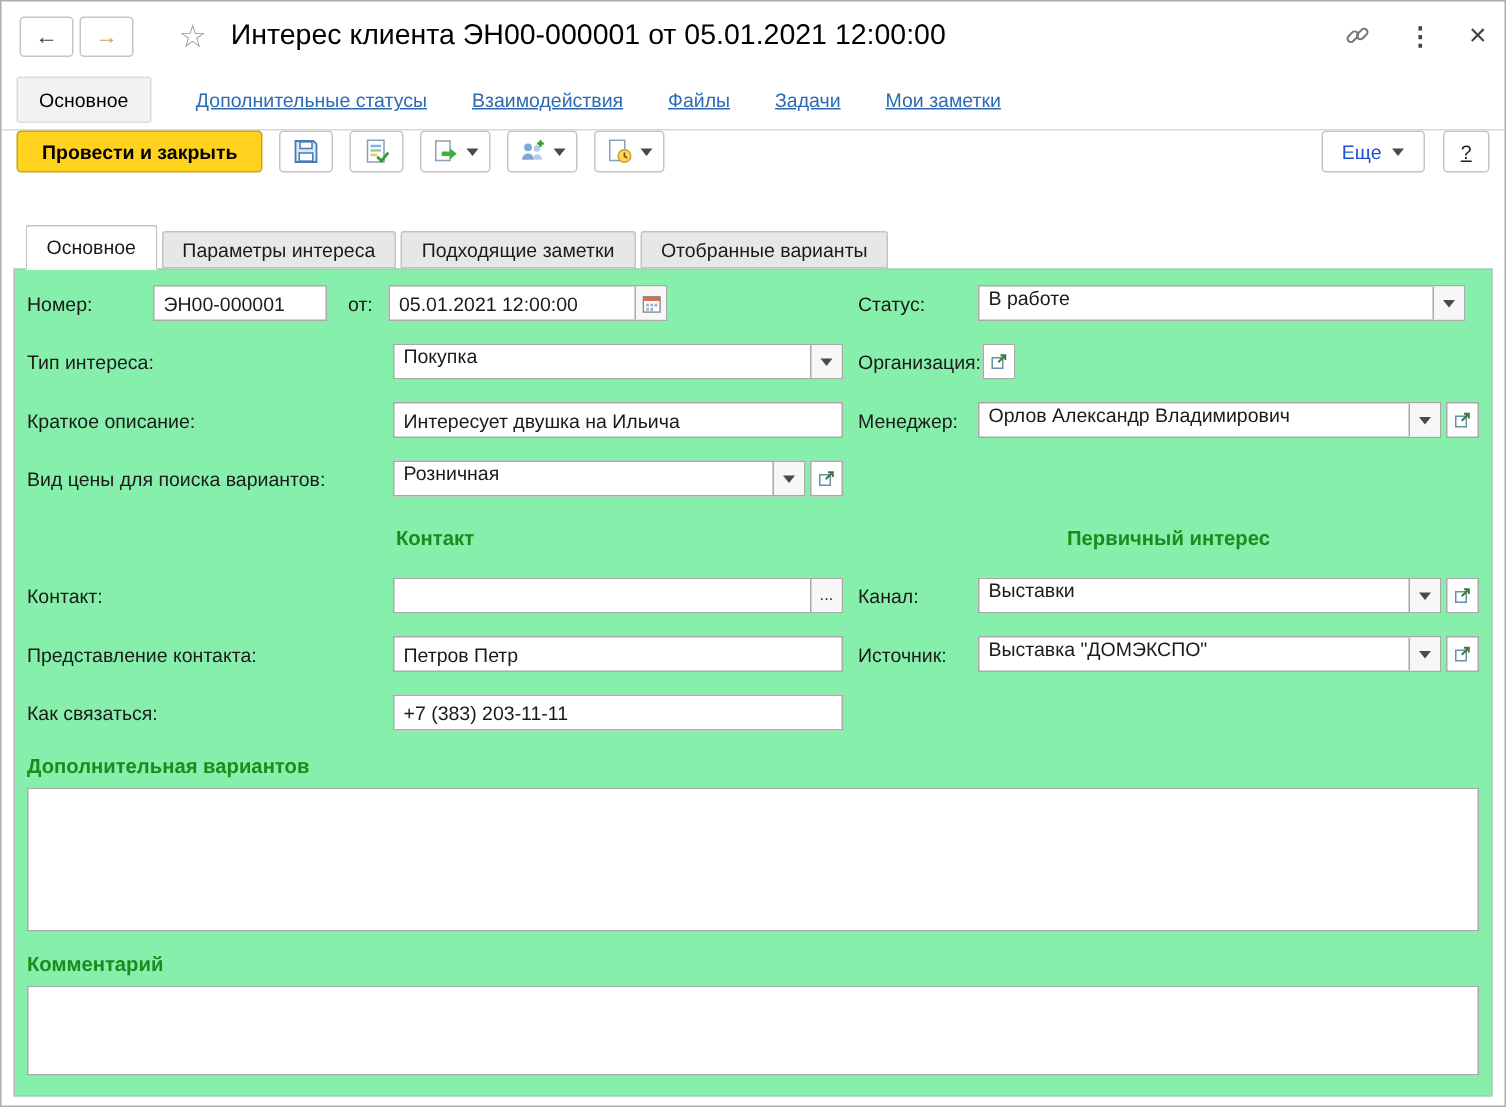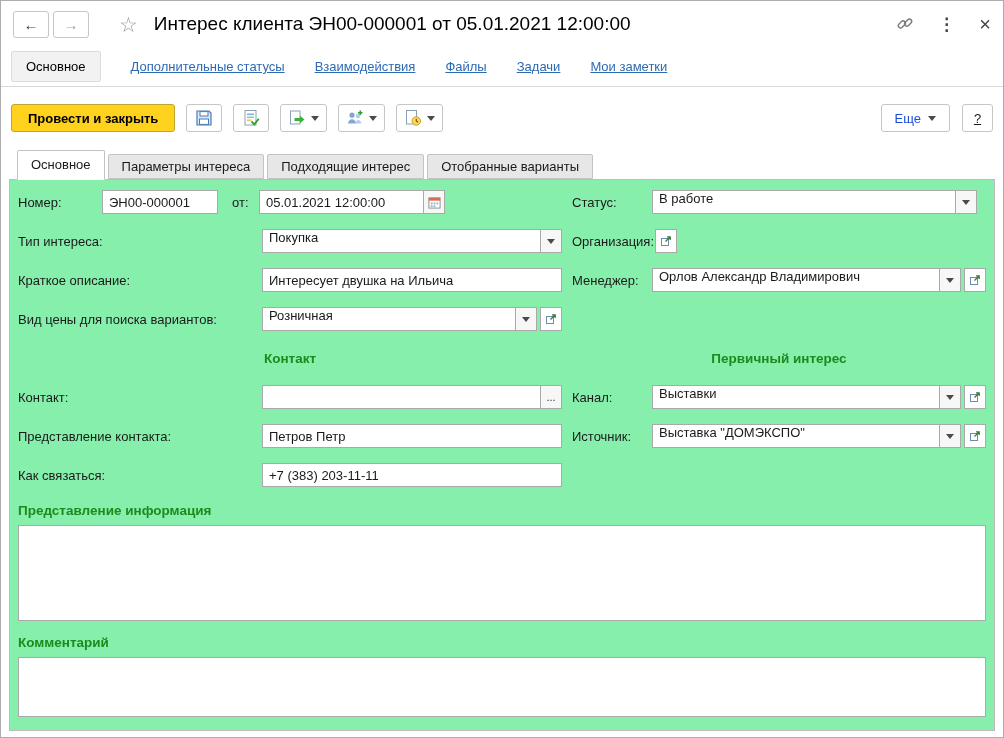--- a/index.html
+++ b/index.html
@@ -37,21 +37,21 @@
 
   
   .navrow { height: 40px; flex: none; display: flex; align-items: center; gap: 30px; padding: 0 10px; border-bottom: 1px solid #d9d9d9; }
   .nav-current {
     font-size: 13px; color: #000; background: #f2f2f2; border: 1px solid #dcdcdc;
     padding: 7px 14px; border-radius: 2px; cursor: default;
   }
   .nav-link { font-size: 13px; color: #2d6ab4; text-decoration: underline; cursor: pointer; white-space: nowrap; }
 
   
-  .toolbar { height: 62px; flex: none; display: flex; align-items: center; padding: 0 10px; gap: 11px; }
+  .toolbar { height: 62px; flex: none; display: flex; align-items: flex-start; padding: 0 10px; gap: 11px; }
   .btn-yellow {
     height: 28px; padding: 0 16px; background: #ffd21e; border: 1px solid #bfa52e;
     border-radius: 3px; font-family: inherit; font-size: 13px; font-weight: bold; color: #000; cursor: pointer;
   }
   .icon-btn {
     height: 28px; min-width: 36px; padding: 0 7px; background: #fff;
     border: 1px solid #c6c6c6; border-radius: 3px; cursor: pointer;
     display: inline-flex; align-items: center; justify-content: center; gap: 5px;
   }
   .caret { width: 0; height: 0; border-left: 4px solid transparent; border-right: 4px solid transparent; border-top: 5px solid #4a4a4a; display: inline-block; }
@@ -211,21 +211,21 @@
         <span>Еще</span>
         <span class="caret"></span>
       </button>
       <button class="btn-help">?</button>
     </div>
   </div>
 
   <div class="tabs">
     <div class="tab active">Основное</div>
     <div class="tab">Параметры интереса</div>
-    <div class="tab">Подходящие интерес</div>
+    <div class="tab">Подходящие заметки</div>
     <div class="tab">Отобранные варианты</div>
   </div>
 
   <div class="panel">
     <div class="form-grid">
 
       <div class="frow">
         <label class="lbl w-num">Номер:</label>
         <div class="fld num-fld">
           <input value="ЭН00-000001" style="">
@@ -374,20 +374,20 @@
       <div class="frow">
         <label class="lbl w-l">Как связаться:</label>
         <div class="fld flex1">
           <input value="+7 (383) 203-11-11" style="">
         </div>
       </div>
       <div class="frow"></div>
 
     </div>
 
-    <div class="sec-h area-h1">Представление информация</div>
+    <div class="sec-h area-h1">Дополнительная вариантов</div>
     <textarea class="ta-big" style=""></textarea>
 
     <div class="sec-h area-h2">Комментарий</div>
     <textarea class="ta-small" style=""></textarea>
   </div>
 
 </div>
 
 </body></html>

